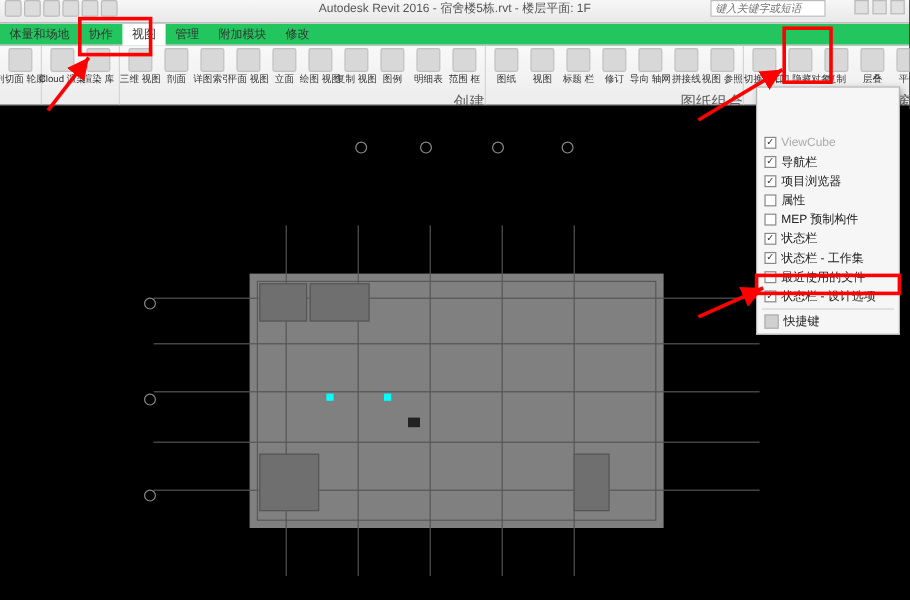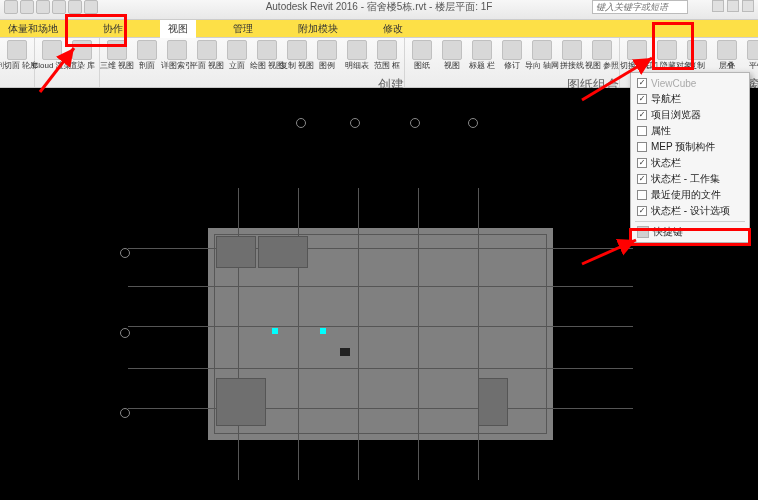--- a/index.html
+++ b/index.html
@@ -8,21 +8,21 @@
 
 .titlebar { height: 20px; background: linear-gradient(#f7f7f7,#e8e8e8); display: flex; align-items: flex-start; font-size: 10px; color: #444; border-bottom: 1px solid #ccc; position: relative; }
 .titlebar .qat { display: flex; align-items: center; gap: 2px; padding-left: 4px; }
 .titlebar .qat .qicon { width: 14px; height: 14px; background: #dcdcdc; border: 1px solid #bbb; border-radius: 2px; }
 .titlebar .apptitle { position: absolute; left: 50%; transform: translateX(-50%); font-size: 10px; color: #555; }
 .titlebar .search { position: absolute; right: 70px; width: 96px; height: 14px; font-size: 9px; padding: 0 3px; border: 1px solid #bbb; background: #fff; color: #aaa; font-style: italic; }
 .titlebar .rqat { position: absolute; right: 4px; display: flex; gap: 3px; }
 .titlebar .rqat .qicon { width: 12px; height: 12px; background: #e0e0e0; border: 1px solid #bbb; }
 
 
-.menubar { height: 18px; background: #fde047; display: flex; align-items: center; font-size: 10px; color: #333; border-bottom: 1px solid #d0d0d0; gap: 29px; }
+.menubar { height: 18px; background: #22c55e; display: flex; align-items: center; font-size: 10px; color: #333; border-bottom: 1px solid #d0d0d0; }
 .menubar .mitem { padding: 2px 8px; cursor: default; }
 
 
 .ribbon { height: 50px; background: linear-gradient(#f9f9f9,#ececec); border-bottom: 1px solid #c8c8c8; display: flex; align-items: stretch; font-size: 9px; color: #333; }
 .ribbon .grp { display: flex; flex-direction: column; border-right: 1px solid #d5d5d5; }
 .ribbon .grp .btns { display: flex; padding: 2px 3px; gap: 2px; flex: 1; }
 .ribbon .grp .glabel { text-align: right; font-size: 13px; color: #666; height: 11px; }
 .ribbon .rbtn { display: flex; flex-direction: column; align-items: center; justify-content: flex-start; width: 28px; cursor: default; }
 .ribbon .rbtn .ricon { width: 20px; height: 20px; background: #d8d8d8; border: 1px solid #c0c0c0; border-radius: 2px; margin-bottom: 1px; }
 .ribbon .rbtn .rlabel { font-size: 8px; line-height: 9px; text-align: center; white-space: nowrap; }
@@ -253,21 +253,21 @@
     <div class="mark" style="left:112px;top:100px"></div>
     <div class="blk" style="left:132px;top:120px"></div>
   </div>
 
   <div class="bubble" style="left:120px;top:160px"></div>
   <div class="bubble" style="left:120px;top:240px"></div>
   <div class="bubble" style="left:120px;top:320px"></div>
 </div>
 
 <div class="dropdown" id="dropdown">
-    <div class="ditem" style="color: rgb(170, 170, 170);">
+    <div class="ditem" style="color: rgb(170, 170, 170); margin-top: 36px;">
       <span class="chk on"></span>
       <span>ViewCube</span>
     </div>
     <div class="ditem">
       <span class="chk on"></span>
       <span>导航栏</span>
     </div>
     <div class="ditem">
       <span class="chk on"></span>
       <span>项目浏览器</span>

